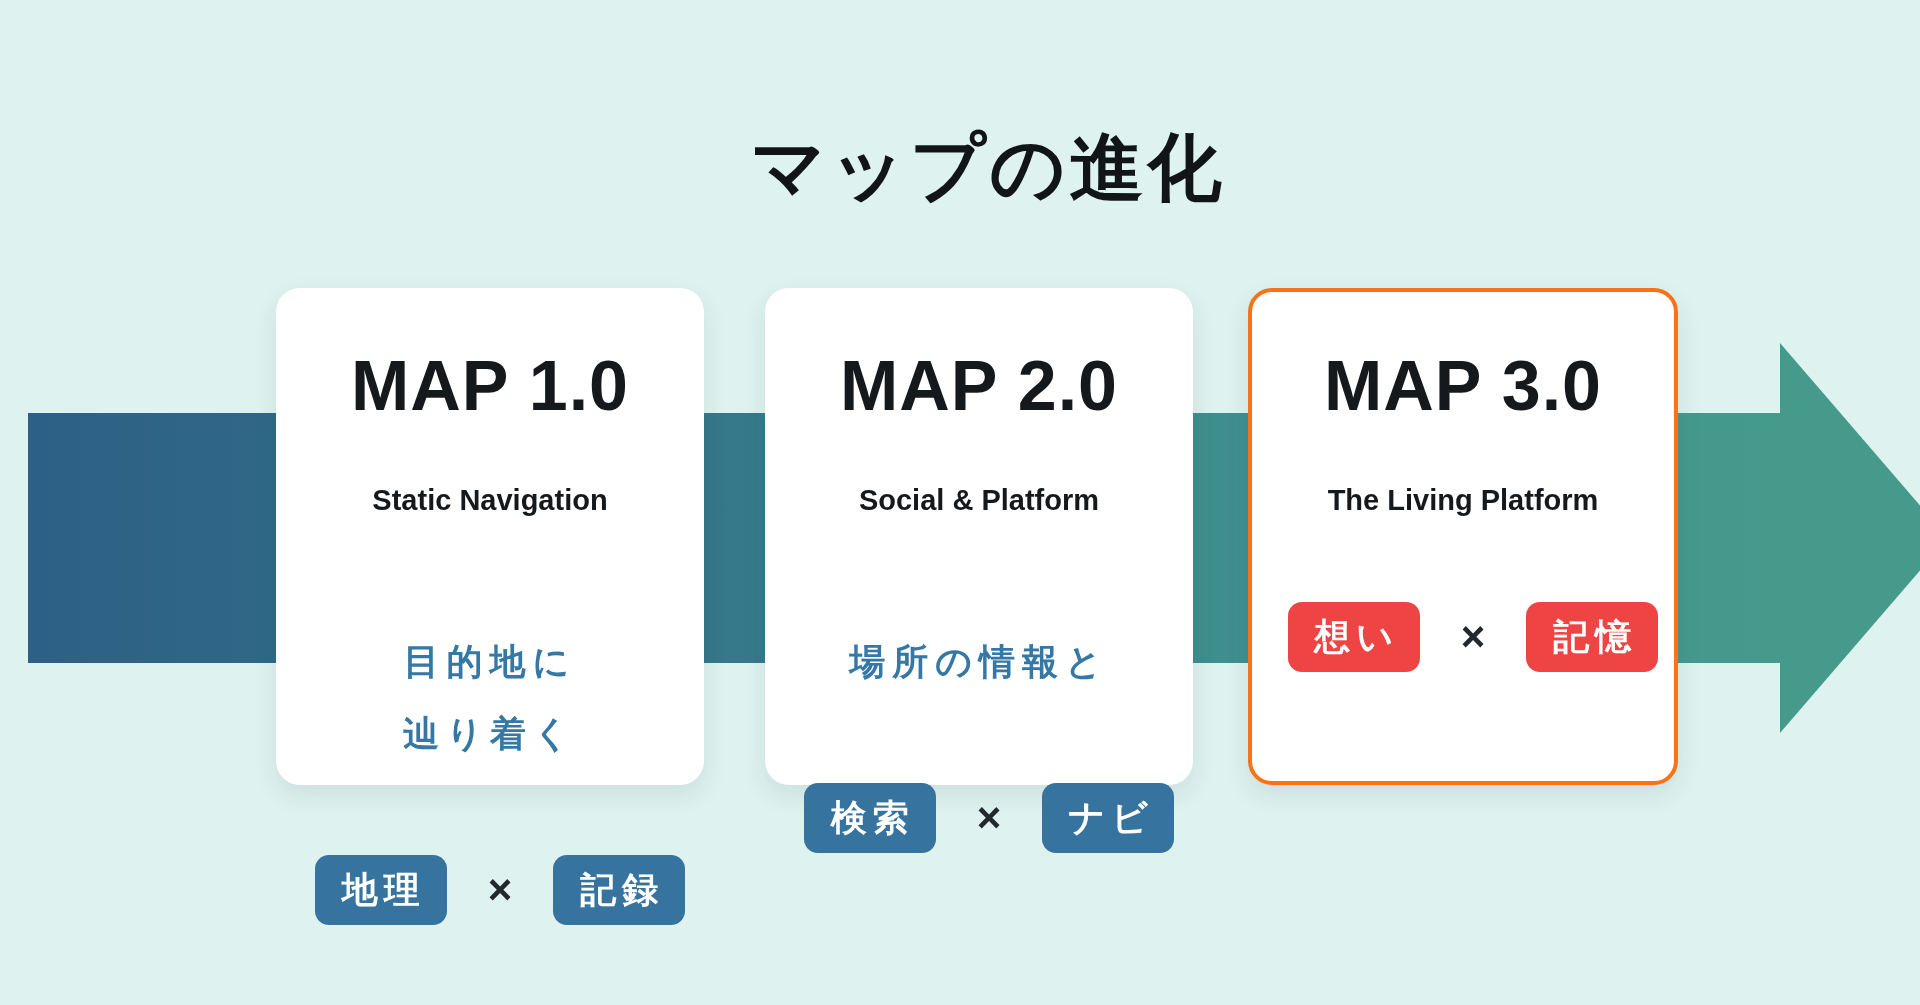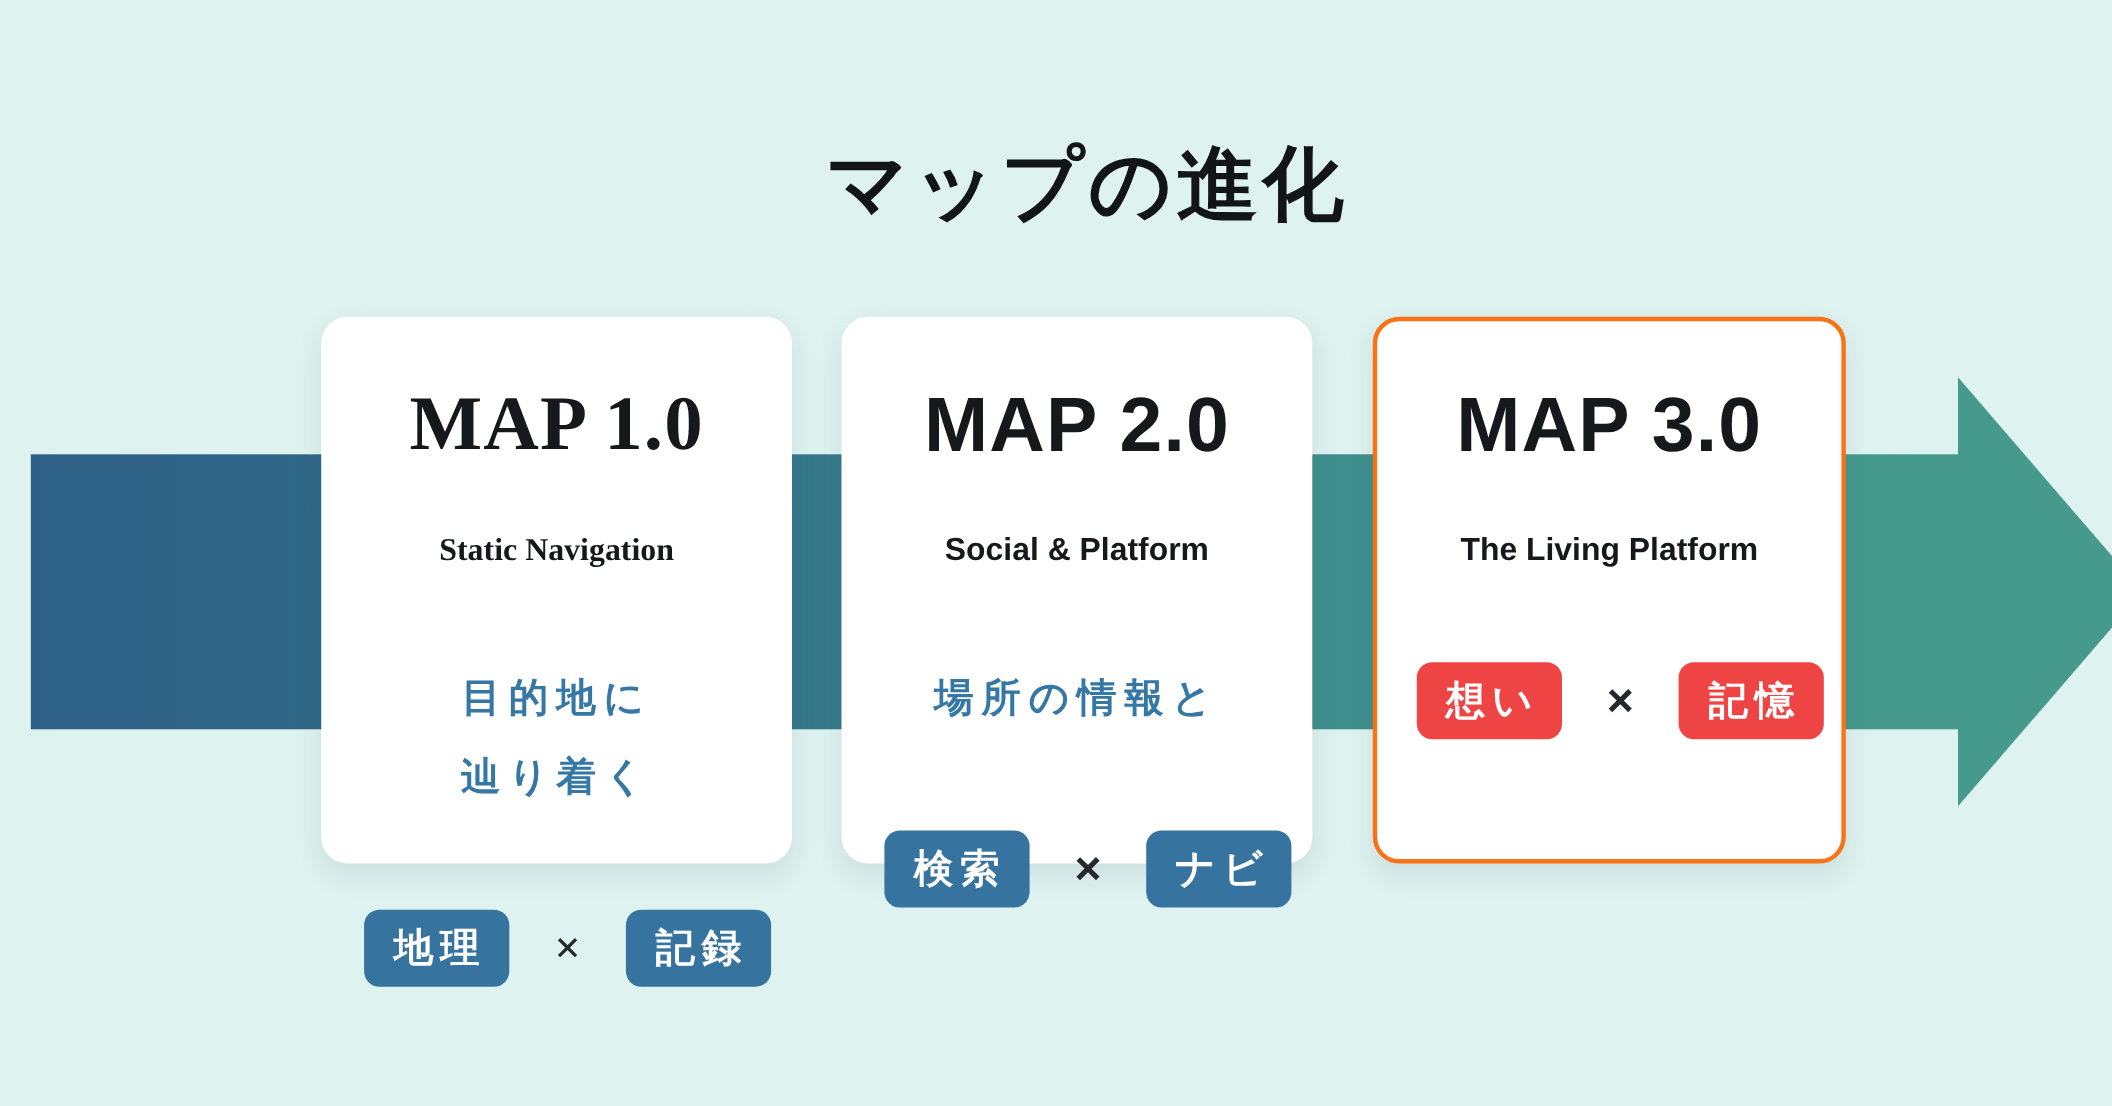--- a/index.html
+++ b/index.html
@@ -45,21 +45,21 @@
     top: 260px;
     width: 428px; height: 497px;
     background: #ffffff;
     border-radius: 24px;
     box-shadow: 0 10px 24px rgba(35, 70, 80, 0.10);
     display: flex;
     flex-direction: column;
     align-items: center;
     padding-top: 45px;
   }
-  .card--1 { left: 264px; font-family: Liberation Serif, serif; }
+  .card--1 { left: 248px; }
   .card--2 { left: 737px; }
   .card--3 { left: 1220px; width: 430px; border: 4px solid #f97316; padding-top: 41px; }
 
   .card-heading {
     font-size: 70px;
     line-height: 78px;
     font-weight: bold;
     letter-spacing: 1px;
     color: #16191c;
     white-space: nowrap;
@@ -67,21 +67,21 @@
   .card-subtitle {
     margin-top: 30px;
     font-size: 29px;
     line-height: 34px;
     font-weight: bold;
     color: #16191c;
     white-space: nowrap;
     text-align: right;
   }
   .card-desc {
-    margin-top: 53px;
+    margin-top: 81px;
     font-size: 36px;
     line-height: 44px;
     font-weight: bold;
     letter-spacing: 7px;
     text-align: center;
   }
   .card-desc .desc-line { display: block; }
   .card-desc--blue  { color: #3578a5; }
   .card-desc--green { color: #45988a; }
 

